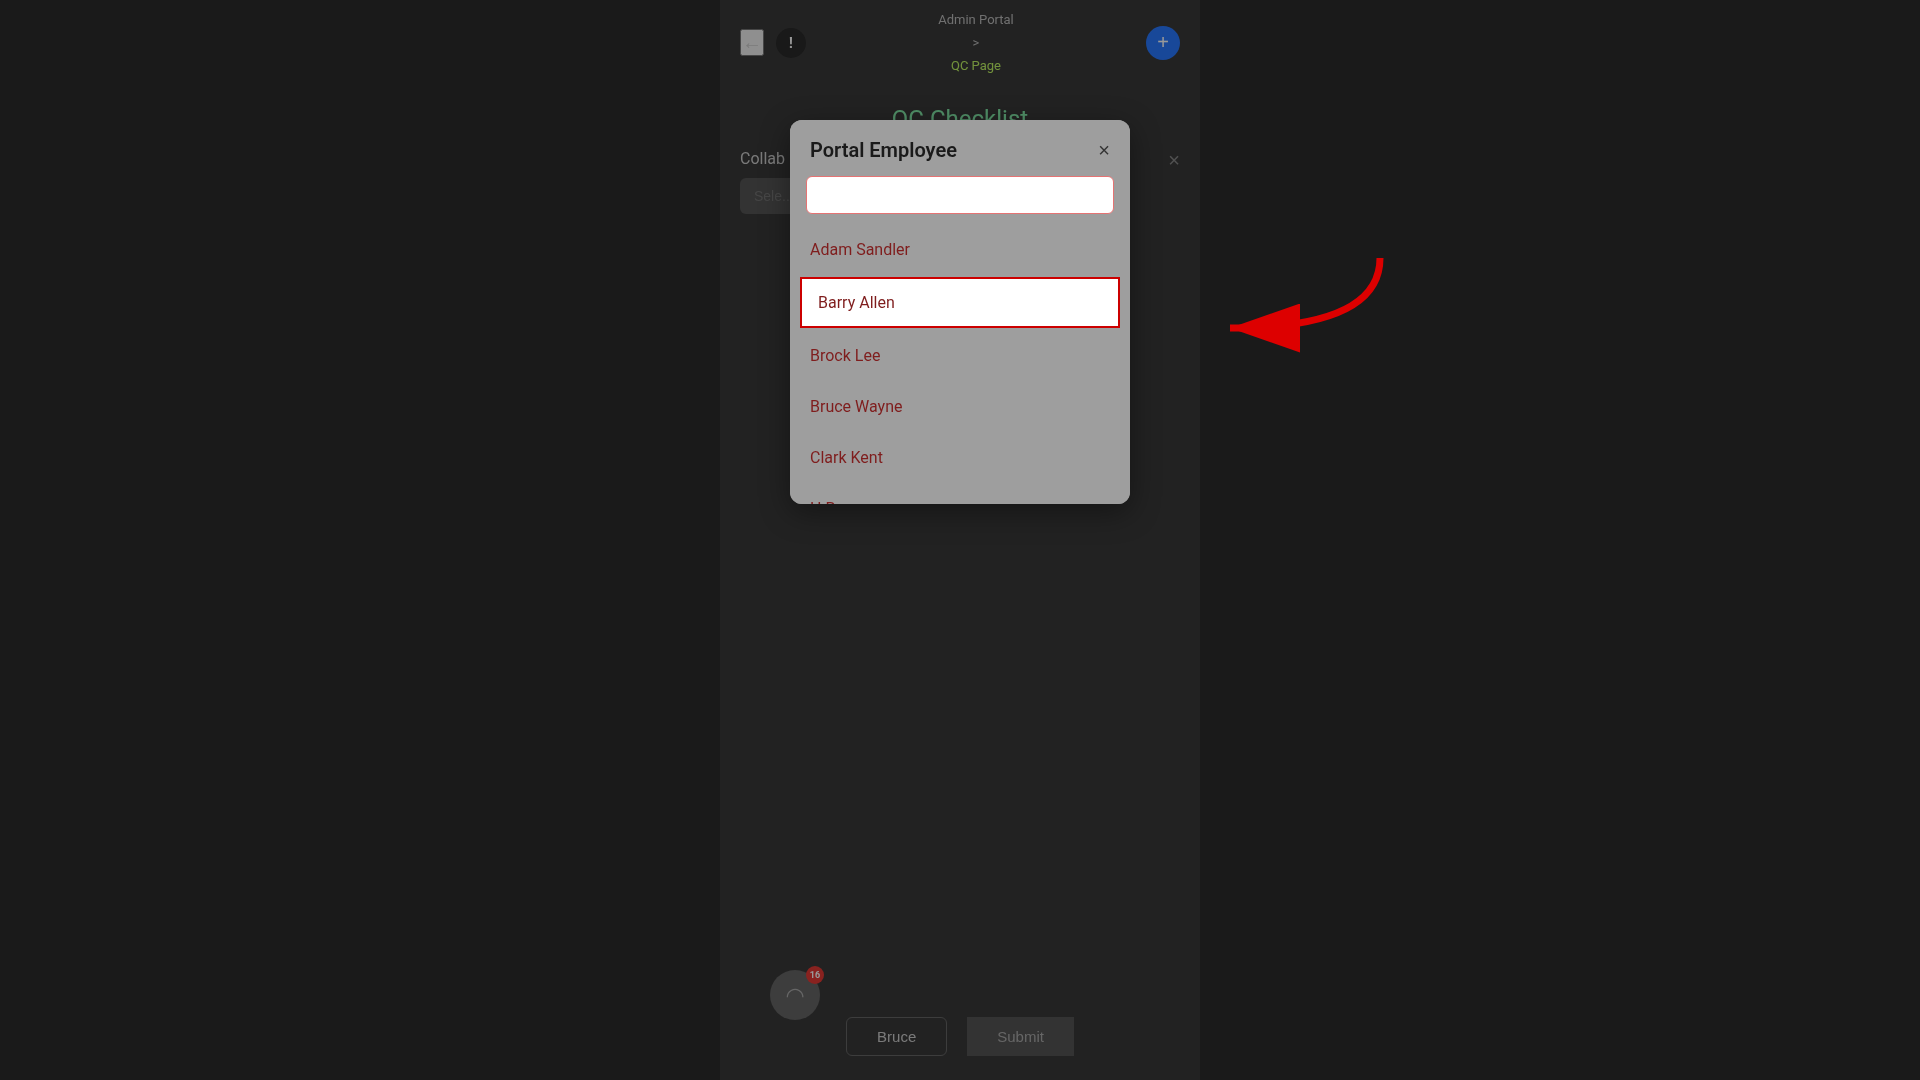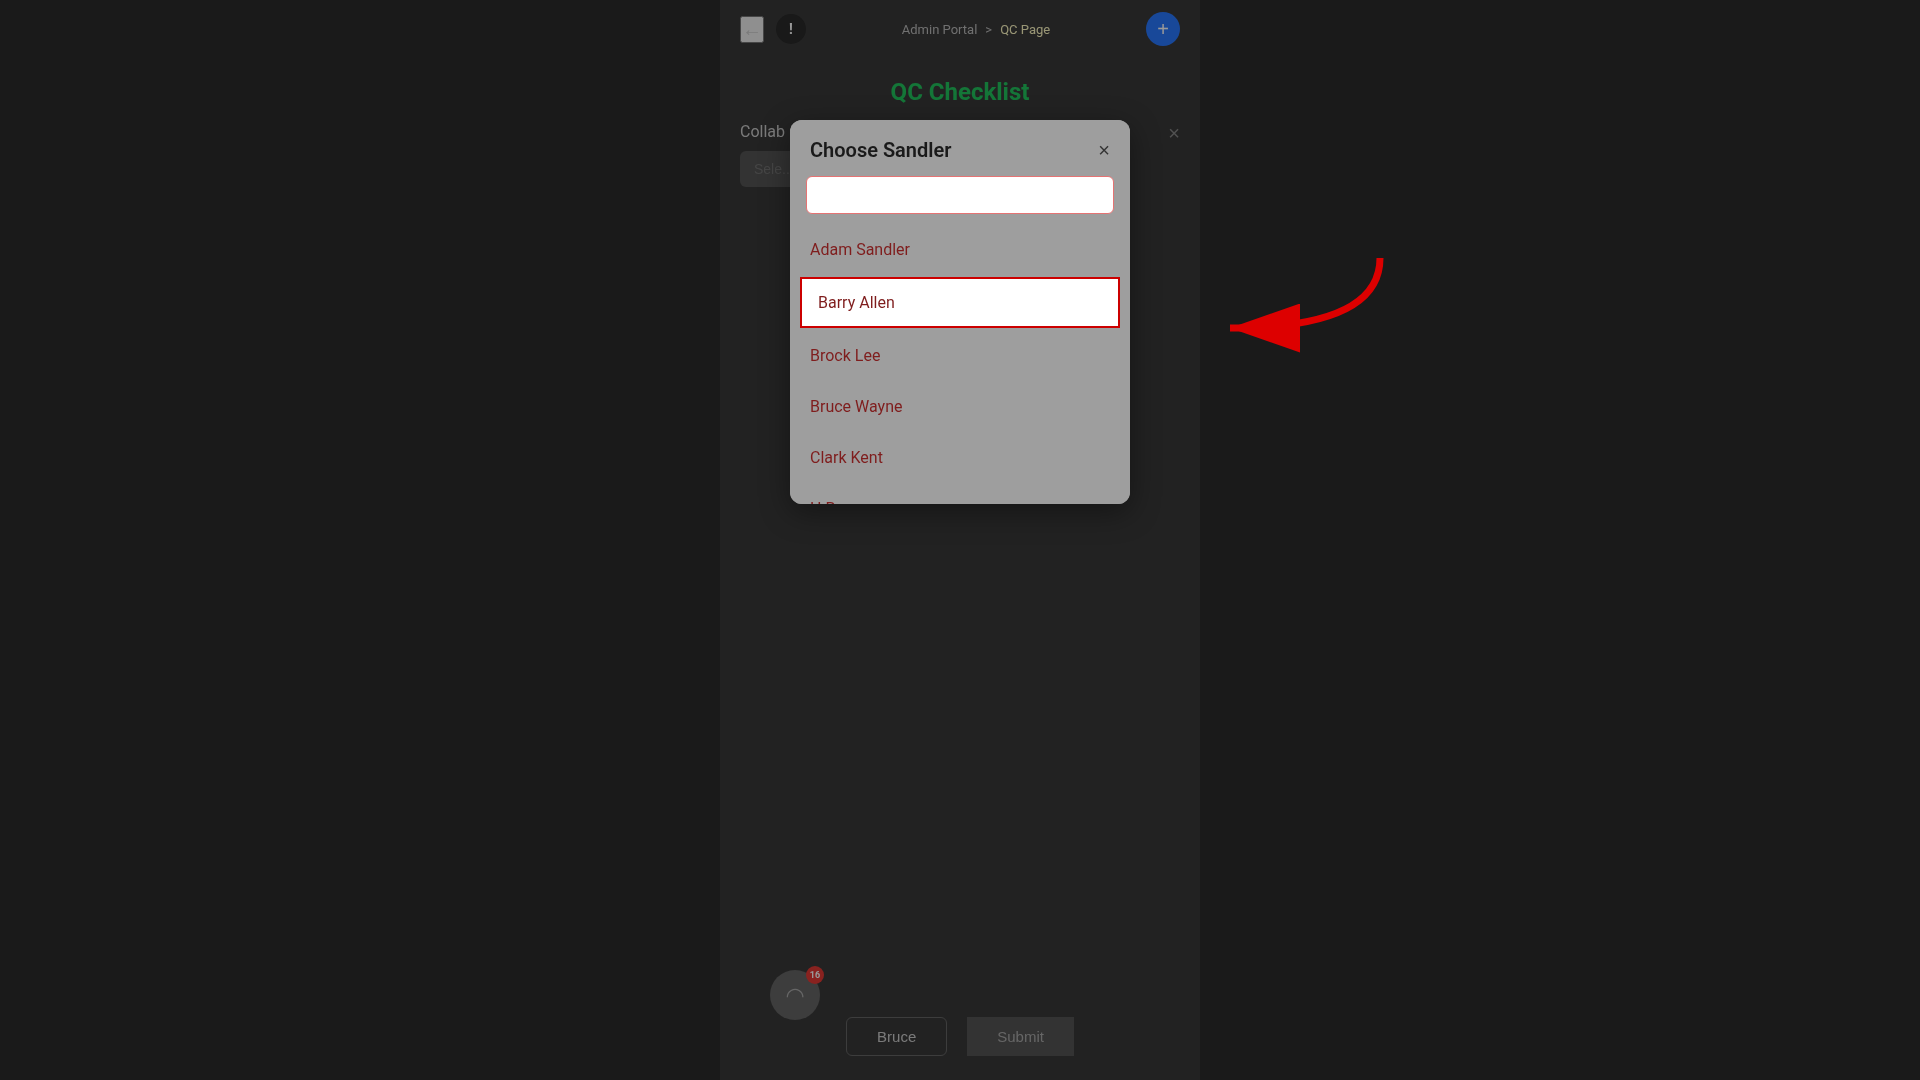--- a/index.html
+++ b/index.html
@@ -58,24 +58,25 @@
       font-weight: bold;
       font-size: 14px;
     }
 
     .header-center {
       display: flex;
       align-items: center;
       gap: 8px;
       font-size: 13px;
       color: #bbb;
+      flex-direction: column;
     }
 
     .breadcrumb-active {
-      color: #fef9c3;
+      color: #bef264;
     }
 
     .add-btn {
       width: 34px;
       height: 34px;
       border-radius: 50%;
       background: #2979ff;
       display: flex;
       align-items: center;
       justify-content: center;
@@ -86,22 +87,22 @@
     }
 
     
     .page-title-section {
       text-align: center;
       padding: 20px 0 16px;
     }
 
     .page-title {
       font-size: 24px;
-      font-weight: 700;
-      color: #22c55e;
+      font-weight: 400;
+      color: #86efac;
     }
 
     
     .content-area {
       padding: 0 20px;
       flex: 1;
       position: relative;
     }
 
     .collab-label {
@@ -306,21 +307,21 @@
 
   <div class="bottom-buttons">
     <button class="btn-cancel">Bruce</button>
     <button class="btn-submit">Submit</button>
   </div>
 
   <div class="overlay"></div>
 
   <div class="modal">
     <div class="modal-header">
-      <span class="modal-title">Choose Sandler</span>
+      <span class="modal-title">Portal Employee</span>
       <button class="modal-close-btn">×</button>
     </div>
     <input class="modal-search" type="text" placeholder="" style="">
     <ul class="employee-list">
       <li class="employee-item">Adam Sandler</li>
       <li class="employee-item selected">Barry  Allen</li>
       <li class="employee-item">Brock Lee</li>
       <li class="employee-item">Bruce Wayne</li>
       <li class="employee-item">Clark Kent</li>
       <li class="employee-item">H B</li>

